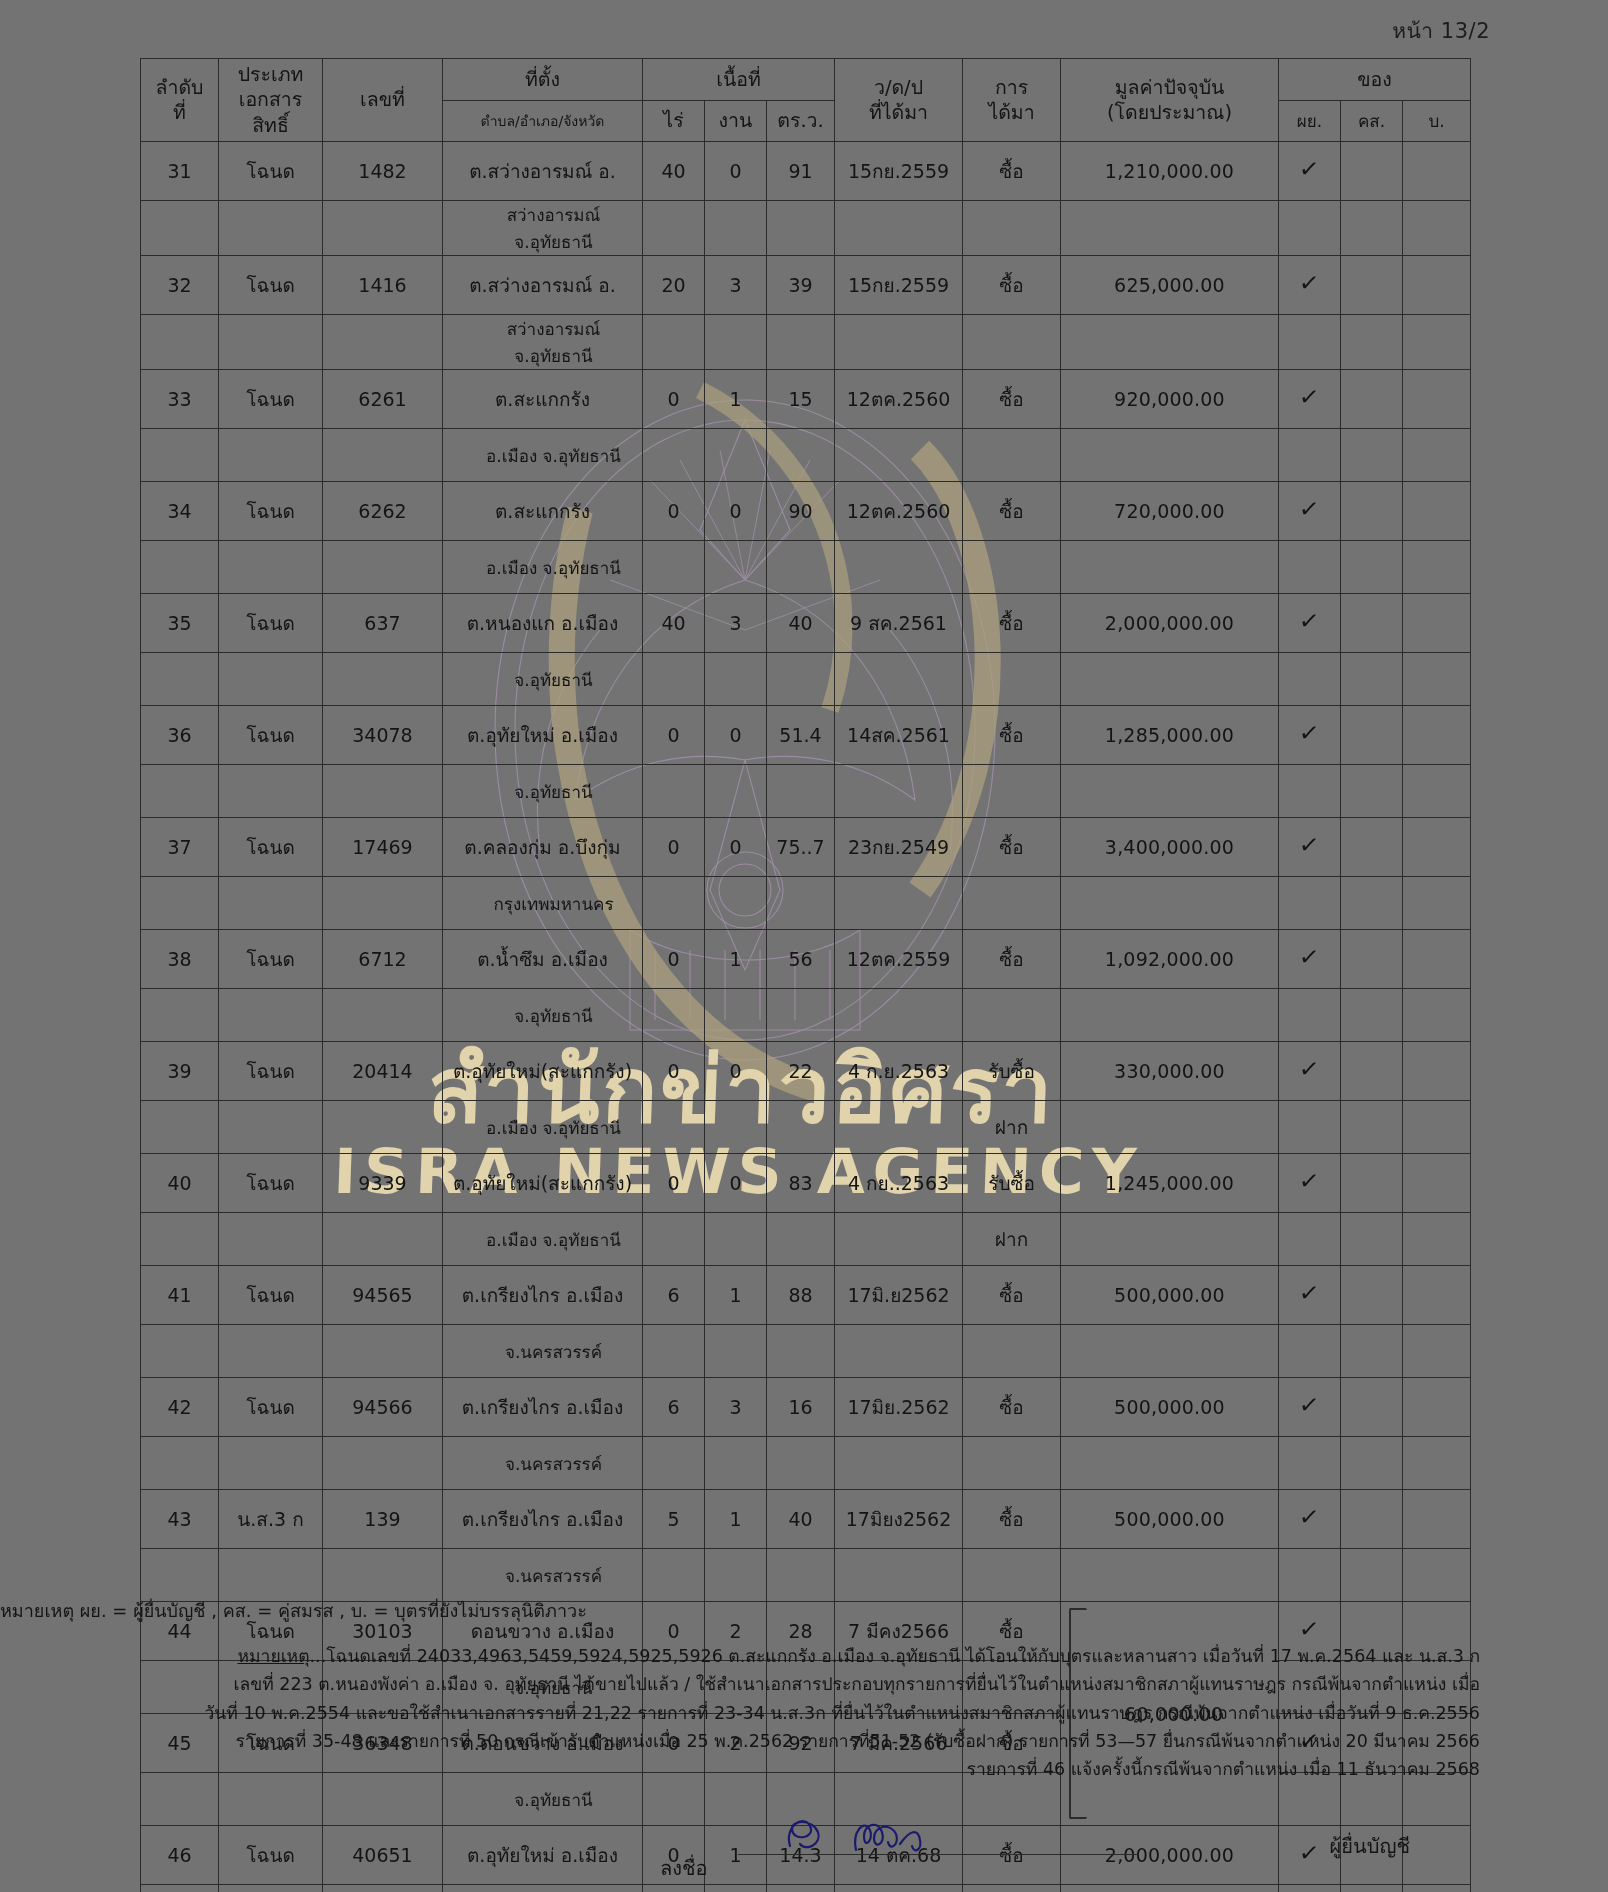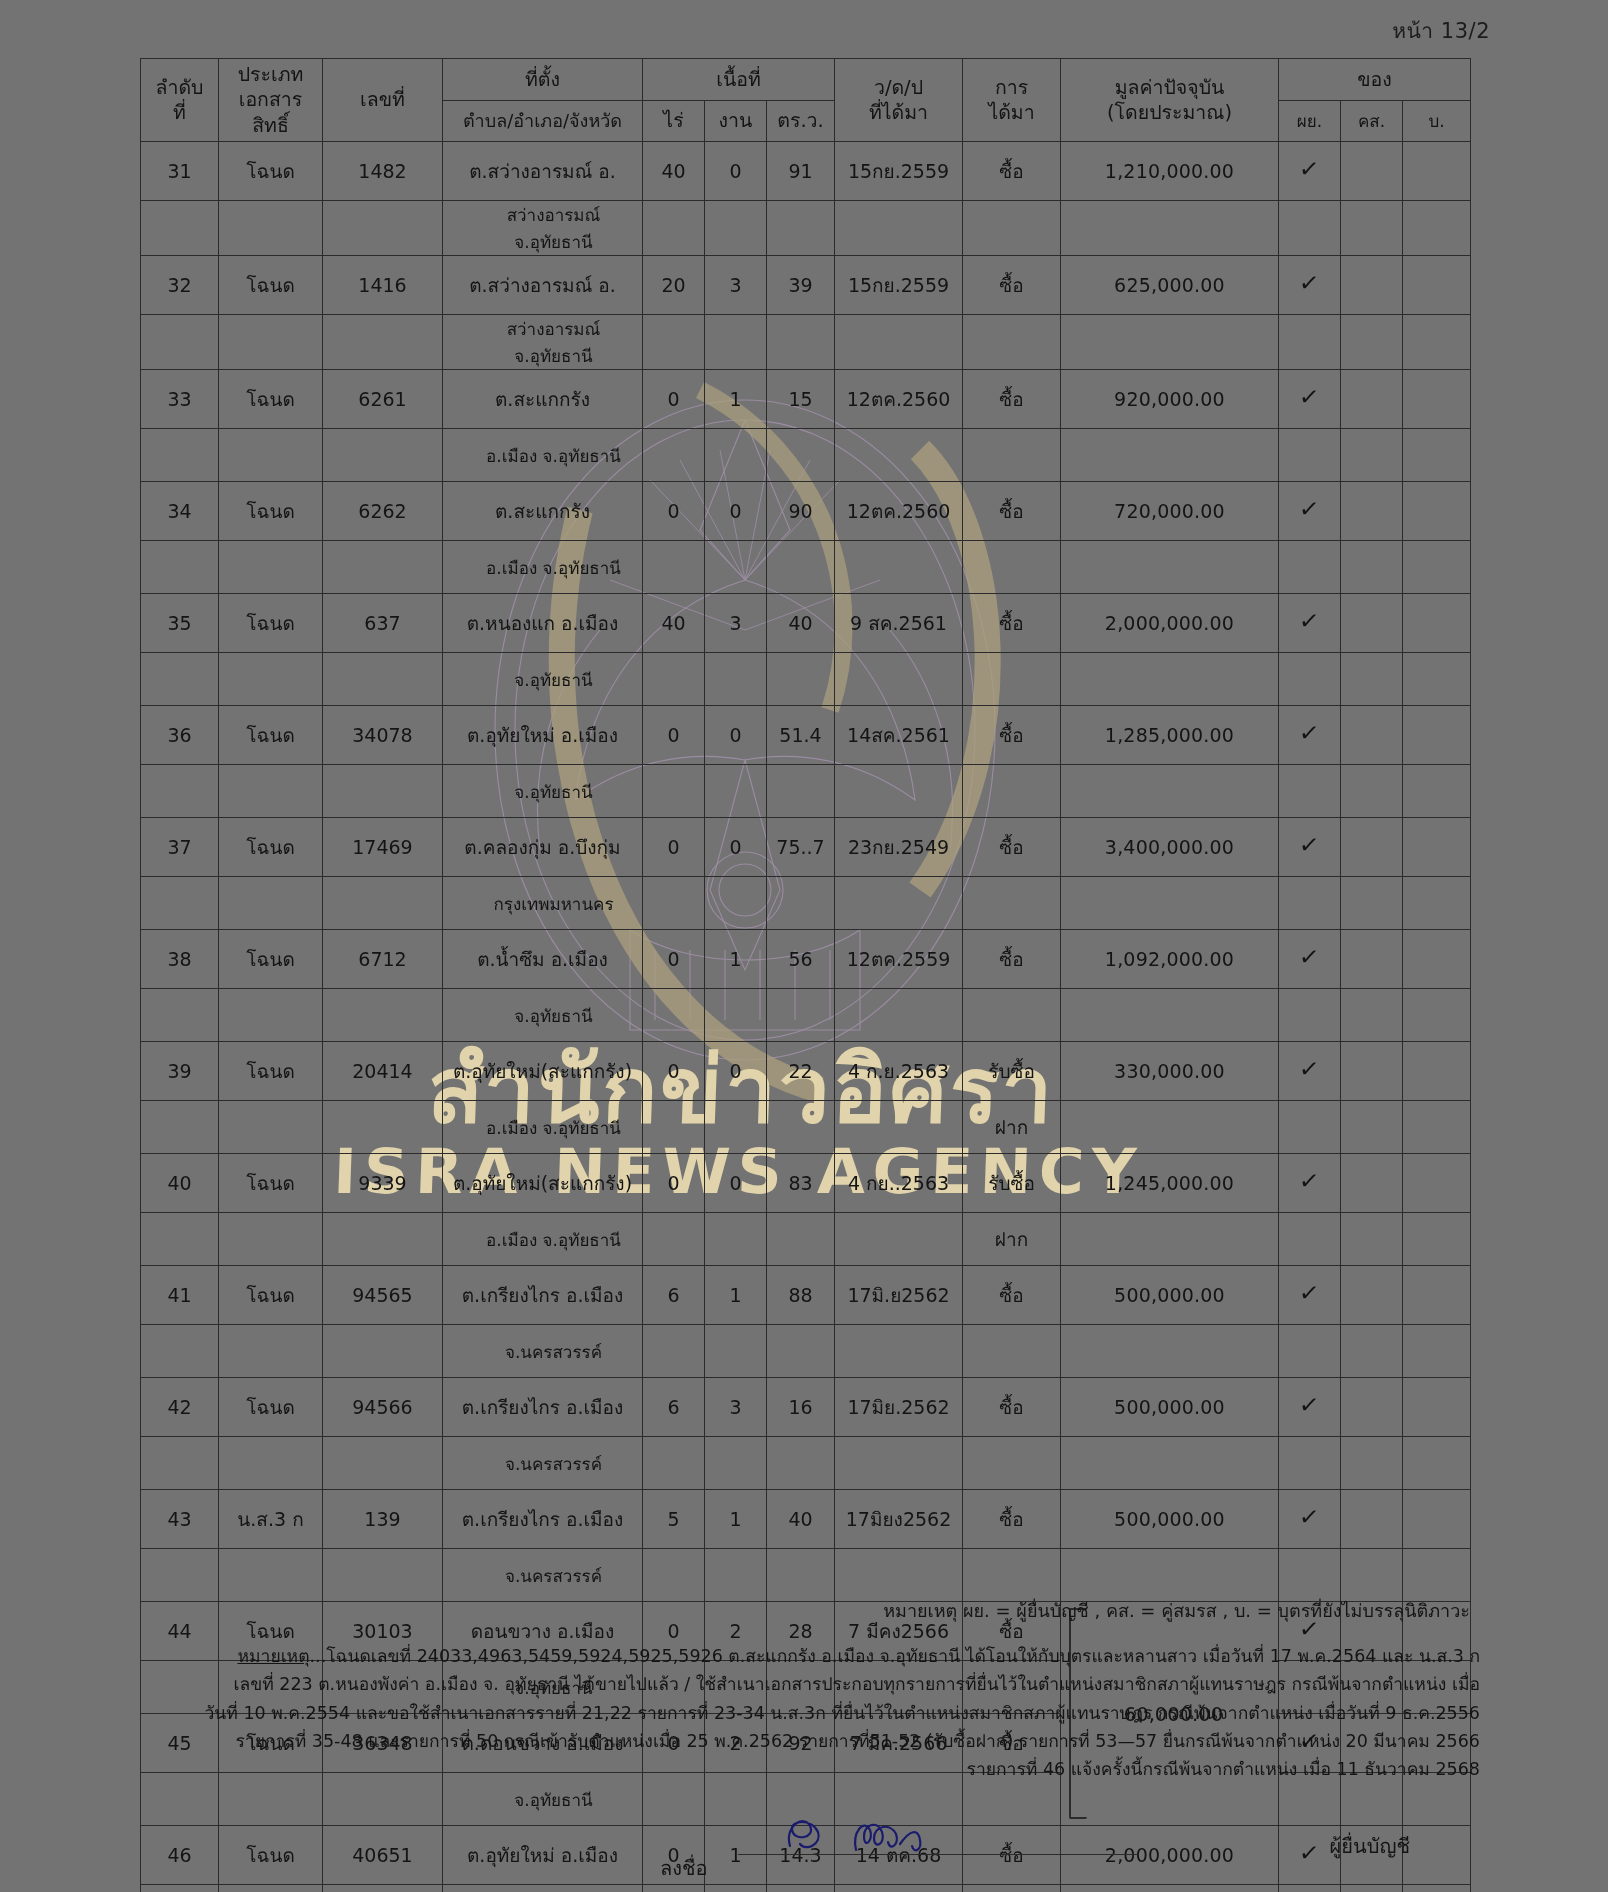--- a/index.html
+++ b/index.html
@@ -120,21 +120,20 @@
     left:50%;top:50%;
     transform:translate(-46%,-50%);
     font-size:19.5px;
     white-space:nowrap;
   }
 
   
   .legend{
     position:absolute;
     left:0;top:1596px;width:1470px;
-    text-align:right;
     font-size:18px;
     color:#141414;
   }
   .notes{
     position:absolute;
     left:140px;top:1642px;width:1340px;
     font-size:17.5px;
     line-height:1.62;
     color:#141414;
     text-align:right;
@@ -236,21 +235,21 @@
           <th colspan="3">เนื้อที่</th>
           <th rowspan="2" style="white-space:pre-line">ว/ด/ป
 ที่ได้มา</th>
           <th rowspan="2" style="white-space:pre-line">การ
 ได้มา</th>
           <th rowspan="2" style="white-space:pre-line">มูลค่าปัจจุบัน
 (โดยประมาณ)</th>
           <th colspan="3">ของ</th>
         </tr>
         <tr>
-          <th style="font-size:18px">ตำบล/อำเภอ/จังหวัด</th>
+          <th style="font-size:14px">ตำบล/อำเภอ/จังหวัด</th>
           <th>ไร่</th>
           <th>งาน</th>
           <th>ตร.ว.</th>
           <th style="font-size:17px">ผย.</th>
           <th style="font-size:17px">คส.</th>
           <th style="font-size:17px">บ.</th>
         </tr>
       </thead>
       <tbody id="tbody">
           <tr>

